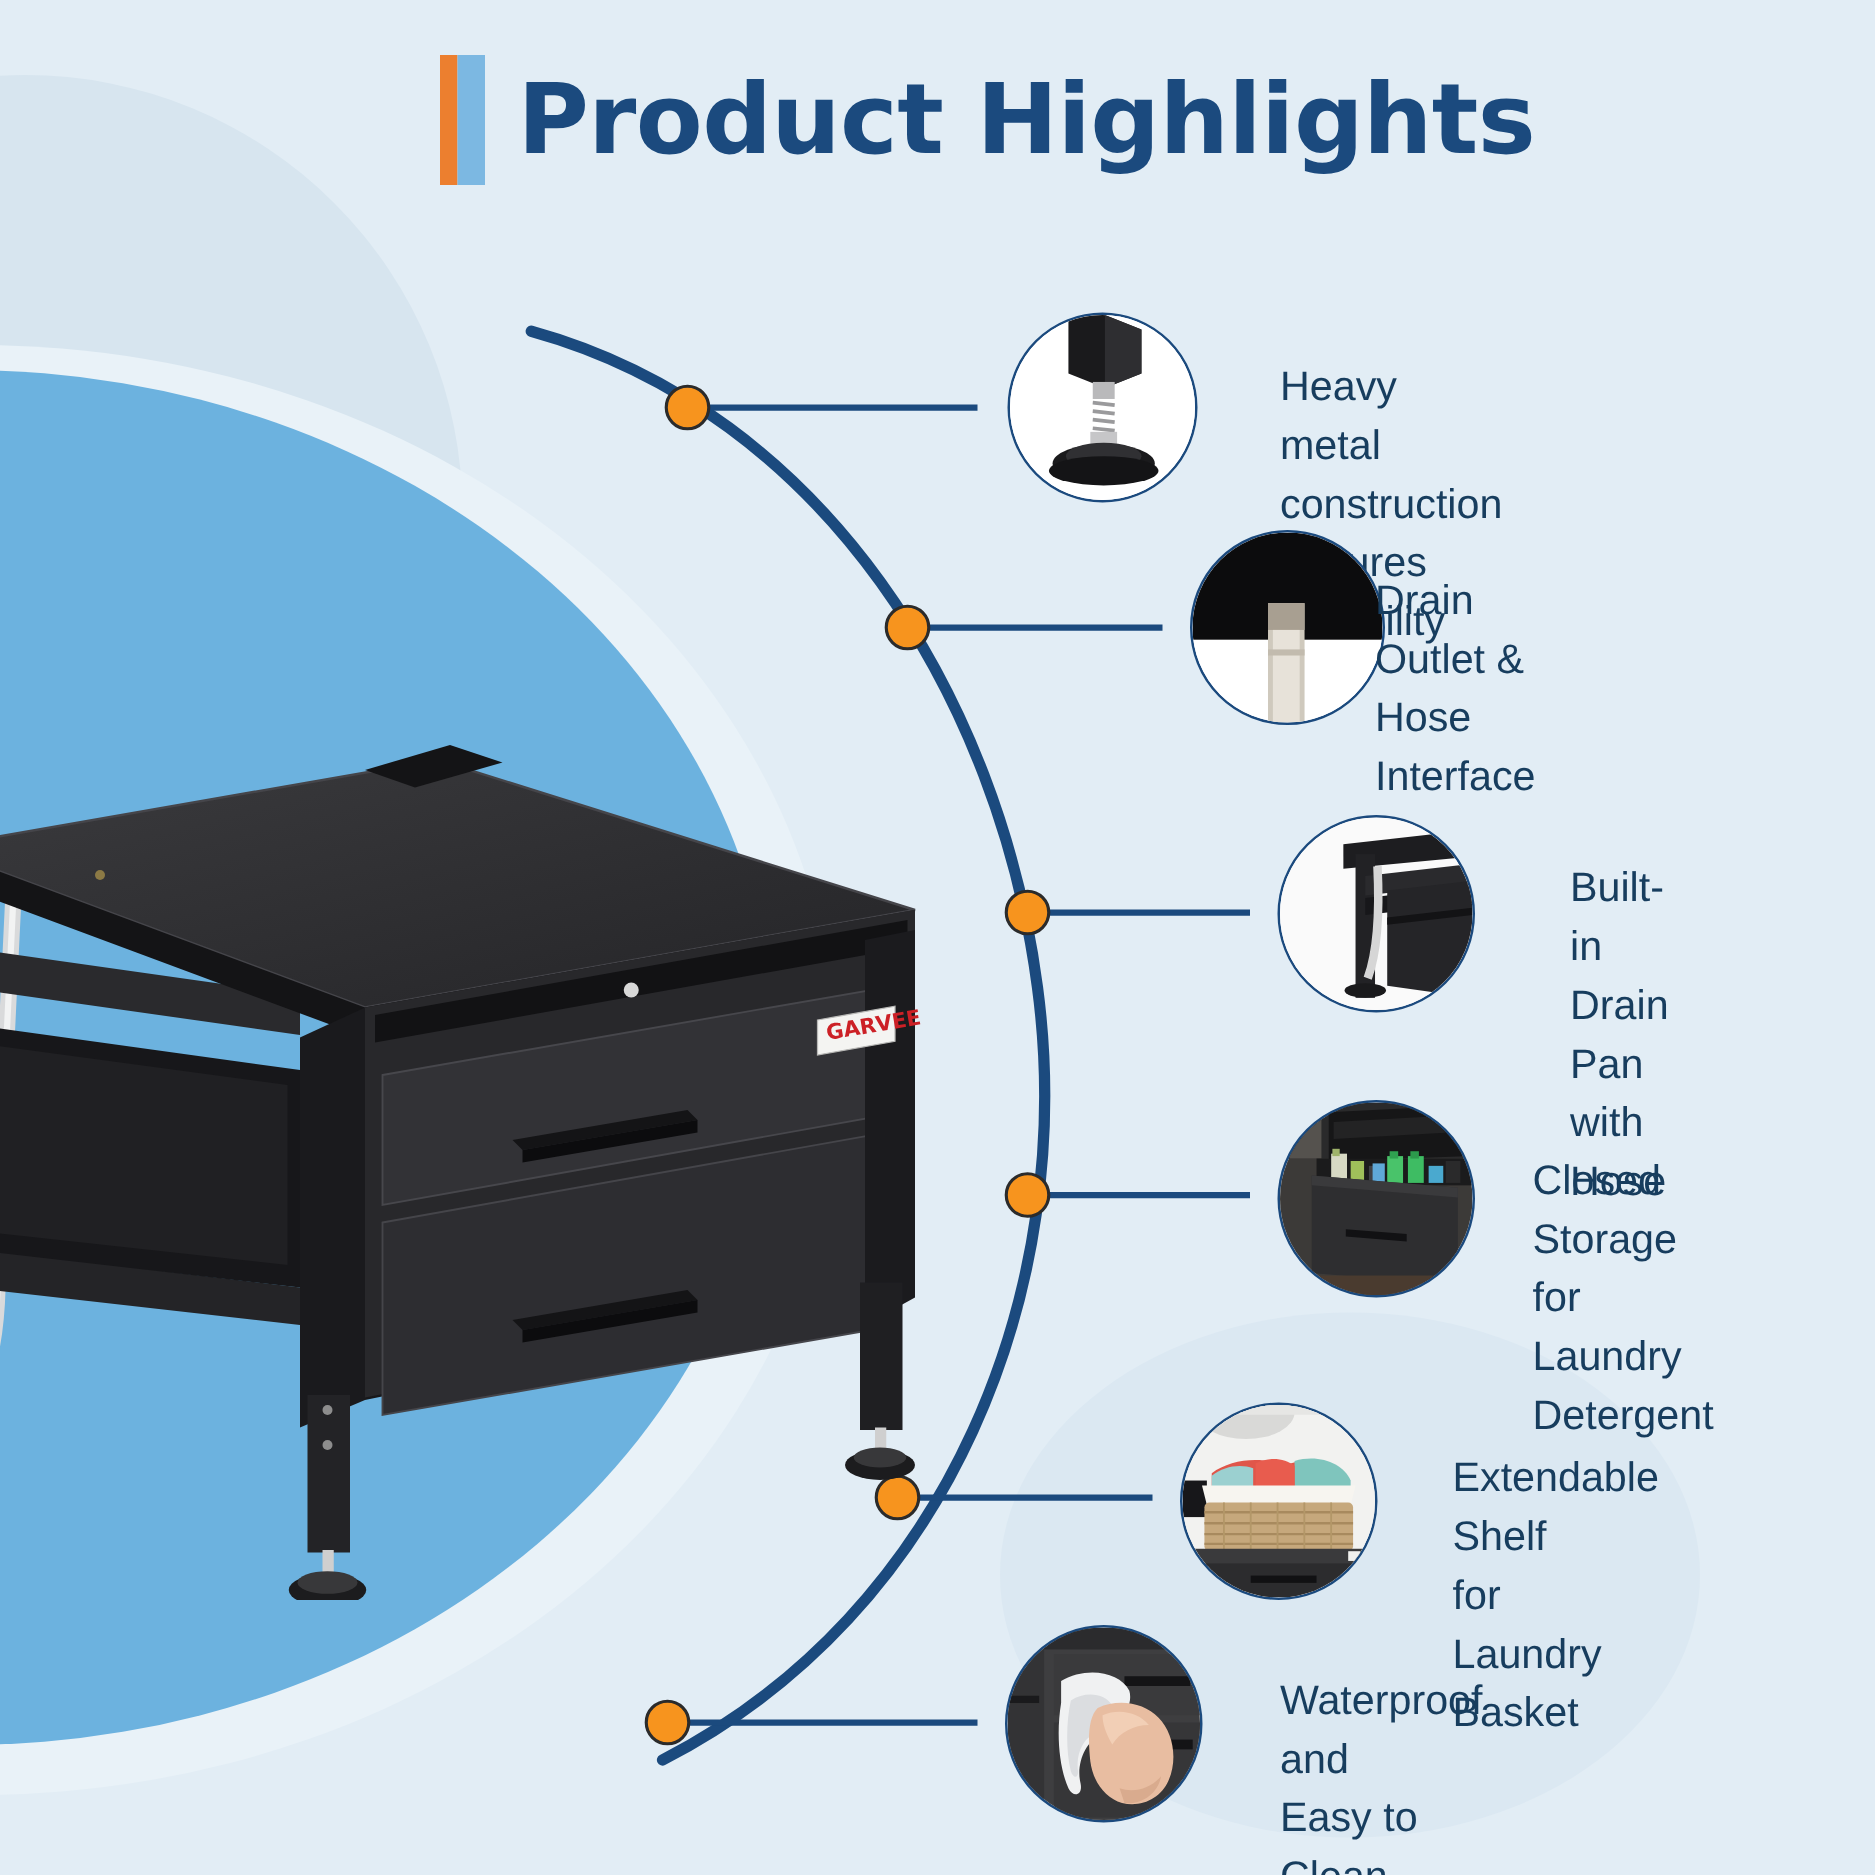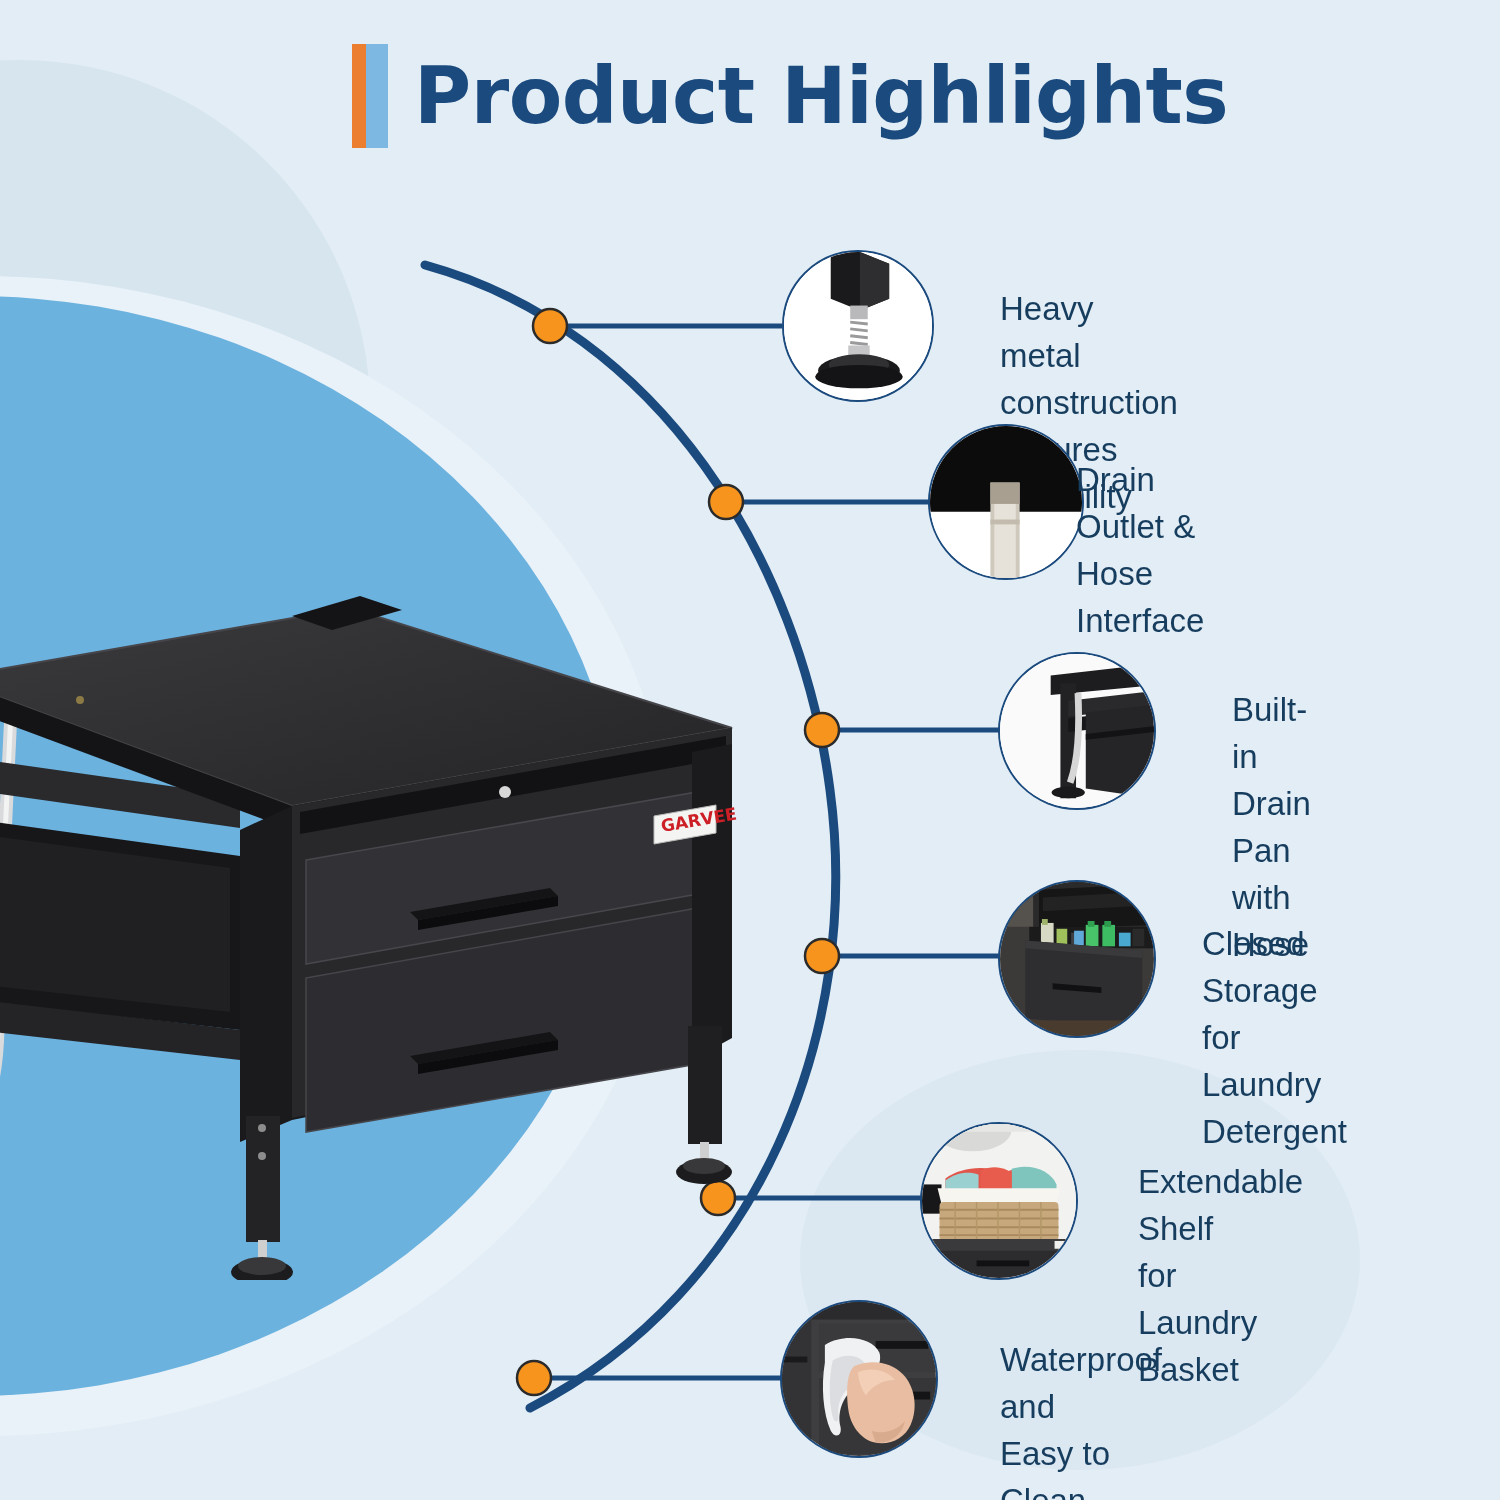--- a/index.html
+++ b/index.html
@@ -10,20 +10,21 @@
     overflow: hidden;
     font-family: "Liberation Sans", sans-serif;
   }
 
   #page {
     position: relative;
     width: 1500px;
     height: 1500px;
     background: #e2edf5;
     overflow: hidden;
+    padding-left: 24px;
   }
 
   
   .bg-layer { position: absolute; inset: 0; overflow: hidden; }
 
   .bg-soft-circle {
     position: absolute;
     left: -330px;
     top: 60px;
     width: 700px;

